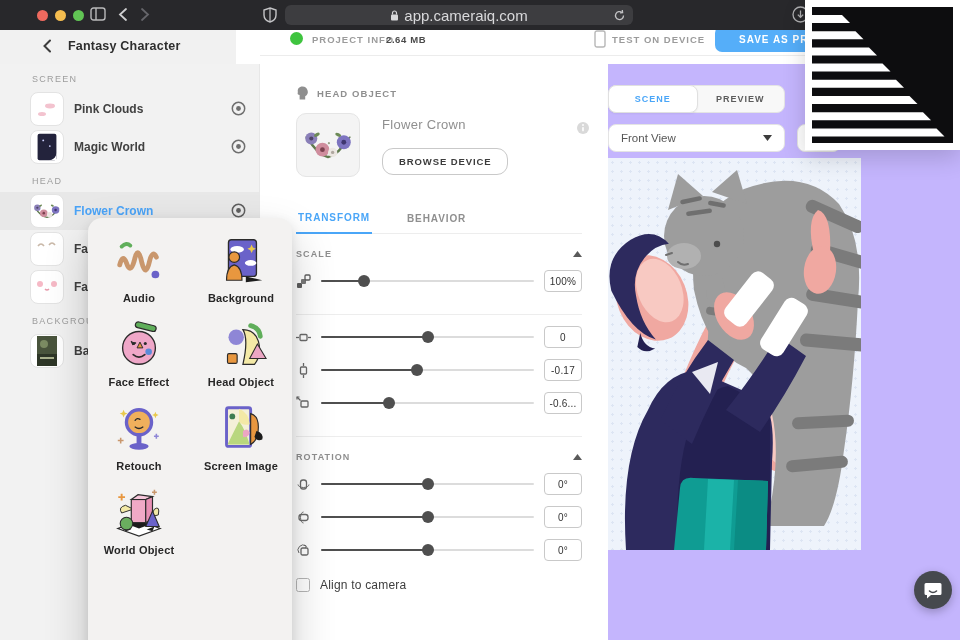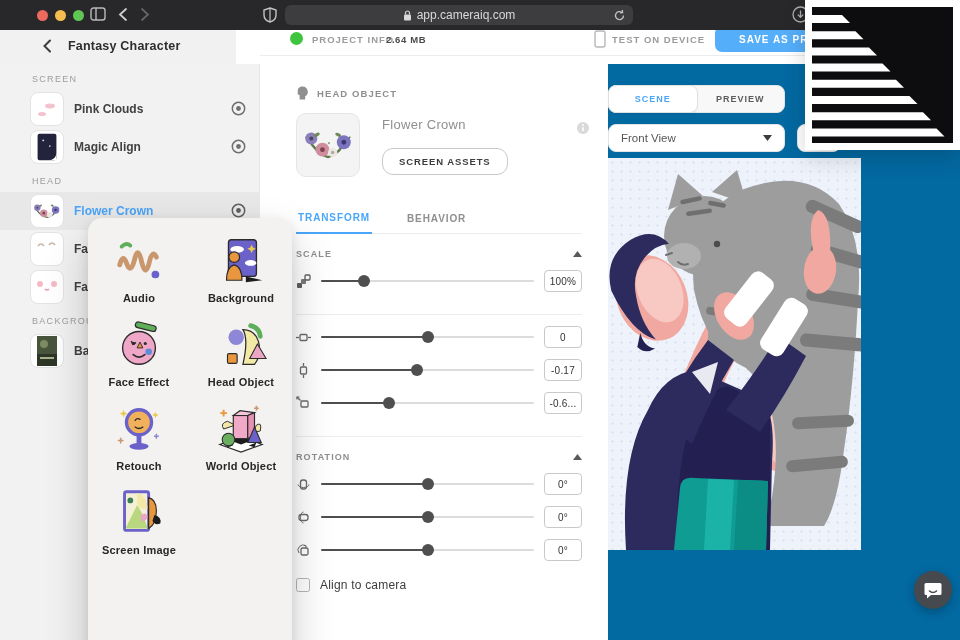--- a/index.html
+++ b/index.html
@@ -5,21 +5,21 @@
   * { margin:0; padding:0; box-sizing:border-box; }
   html,body { background:#dcdcdc; }
   body { font-family:"Liberation Sans", sans-serif; }
   .screen { position:relative; width:960px; height:640px; background:#fff; overflow:hidden; }
 
   
   .chrome { position:absolute; left:0; top:0; width:960px; height:30px; background:#28282b; z-index:10; }
   .lights { position:absolute; left:37px; top:9.5px; display:flex; gap:7px; }
   .light { width:11px; height:11px; border-radius:50%; }
   .chrome-ic { position:absolute; top:7px; }
-  .urlbar { position:absolute; left:285px; top:5px; width:348px; height:20px; background:#3d3d40; border-radius:6px; display:flex; align-items:center; justify-content:center; gap:5px; color:#d9d9db; font-size:12px; }
+  .urlbar { position:absolute; left:285px; top:5px; width:348px; height:20px; background:#3d3d40; border-radius:6px; display:flex; align-items:center; justify-content:center; gap:5px; color:#d9d9db; font-size:15px; }
   .urlbar .refresh { position:absolute; right:7px; top:3.5px; }
 
   
   .topbar-left { position:absolute; left:0; top:30px; width:236px; height:34px; background:#f1f1f1; z-index:2; }
   .back-btn { position:absolute; left:40px; top:8px; width:16px; height:16px; color:#3c3c3c; }
   .proj-title { position:absolute; left:68px; top:9px; font-size:12.5px; font-weight:bold; color:#2e2e2e; letter-spacing:.2px; }
   .topbar-right { position:absolute; left:260px; top:22px; width:700px; height:34px; background:#fff; border-bottom:1px solid #ececec; z-index:2; }
   .status-dot { position:absolute; left:30px; top:10px; width:13px; height:13px; border-radius:50%; background:#3fc43f; }
   .projinfo { position:absolute; left:52px; top:12px; font-size:9.5px; font-weight:bold; letter-spacing:1px; color:#9b9b9b; }
   .projsize { position:absolute; left:126px; top:12px; font-size:9.5px; font-weight:bold; letter-spacing:.6px; color:#4a4a4a; }
@@ -62,21 +62,21 @@
   .slider .track { position:absolute; left:0; right:0; top:6px; height:2px; background:#dcdcdc; border-radius:2px; }
   .slider .fill { position:absolute; left:0; top:6px; height:2px; width:var(--pos,50%); background:#4f4f4f; border-radius:2px; }
   .slider .knob { position:absolute; top:1px; left:var(--pos,50%); width:12px; height:12px; margin-left:-6px; border-radius:50%; background:#4f4f4f; }
   .val-box { width:38px; height:22px; border:1px solid #c9c9c9; border-radius:4px; background:#fff; font-size:10px; color:#333; display:flex; align-items:center; justify-content:center; flex:0 0 auto; letter-spacing:.2px; }
   .divider { width:286px; height:1px; background:#ededed; margin-top:22px; }
   .chk-row { display:flex; align-items:center; gap:10px; margin-top:17px; }
   .chk { width:14px; height:14px; border:1.5px solid #b5b5b5; border-radius:2.5px; background:#fff; }
   .chk-label { font-size:12px; color:#3d3d3d; letter-spacing:.2px; }
 
   
-  .scene { position:absolute; left:608px; top:64px; width:352px; height:576px; background:#0369a1;padding-left:6px; }
+  .scene { position:absolute; left:608px; top:64px; width:352px; height:576px; background:#c4b5fd;padding-left:6px; }
   .seg { position:absolute; left:0; top:21px; width:177px; height:28px; background:#f8f8f8; border:1px solid #e4e4e4; border-radius:8px; display:flex; }
   .seg-btn { flex:1; background:none; border:none; font-size:9px; font-weight:bold; letter-spacing:1px; color:#5c5c5c; font-family:inherit; border-radius:8px; }
   .seg-btn.active { background:#fff; border:1px solid #e0e0e0; margin:-1px; color:#4aa6f8; box-shadow:0 1px 2px rgba(0,0,0,.05); }
   .dropdown { position:absolute; left:0; top:60px; width:177px; height:28px; border:1px solid #e4e4e4; border-radius:8px; background:#fff; display:flex; align-items:center; padding:0 12px; font-size:11.5px; color:#565656; }
   .dropdown .chev { margin-left:auto; }
   .partial-btn { position:absolute; left:189px; top:60px; width:44px; height:28px; border:1px solid #e4e4e4; border-radius:8px; background:#fff; }
   .preview { position:absolute; left:0; top:94px; width:253px; height:392px; background:#eef3fb;
              background-image:radial-gradient(circle, #dde5f3 1px, rgba(0,0,0,0) 1.3px); background-size:9px 9px; }
 
   
@@ -176,21 +176,21 @@
     <div class="srow">
       <span class="thumb">
         <svg width="34" height="34" viewBox="0 0 34 34">
             <rect x="7" y="3" width="20" height="28" rx="2" fill="#23233c"></rect>
             <path d="M27,31 L19,31 A8,8 0 0 0 27,23 Z" fill="#fff"></path>
             <circle cx="23" cy="27" r="2.2" fill="#23233c"></circle>
             <circle cx="13" cy="10" r="1" fill="#cfd3ff"></circle>
             <circle cx="20" cy="16" r="0.9" fill="#cfd3ff"></circle>
           </svg>
       </span>
-      <span class="srow-label">Magic Align</span>
+      <span class="srow-label">Magic World</span>
       <svg class="eye" width="17" height="17" viewBox="0 0 17 17">
           <circle cx="8.5" cy="8.5" r="6.2" fill="none" stroke="#6f6f6f" stroke-width="1.5"></circle>
           <circle cx="8.5" cy="8.5" r="2.4" fill="#6f6f6f"></circle>
         </svg>
     </div>
 
     <div class="sec-label">HEAD</div>
 
     <div class="srow sel">
       <span class="thumb">
@@ -289,21 +289,21 @@
               <circle cx="33" cy="28" r="1.8" fill="#b0a8a0"></circle>
               <circle cx="45" cy="17" r="7.5" fill="#7d74c0"></circle>
               <circle cx="45" cy="17" r="2.6" fill="#3f3770"></circle>
               <ellipse cx="16" cy="9" rx="3.4" ry="1.8" fill="#6d8a57" transform="rotate(-30 16 9)"></ellipse>
               <ellipse cx="39" cy="9" rx="3.4" ry="1.8" fill="#6d8a57" transform="rotate(25 39 9)"></ellipse>
               <circle cx="29" cy="18" r="1.2" fill="#9aa58a"></circle>
             </svg>
         </div>
         <div class="asset-col">
           <div class="asset-name">Flower Crown</div>
-          <button class="browse-btn">SCREEN ASSETS</button>
+          <button class="browse-btn">BROWSE DEVICE</button>
         </div>
         <svg class="info-ic" width="14" height="14" viewBox="0 0 14 14">
             <circle cx="7" cy="7" r="6" fill="#d9d9d9"></circle>
             <rect x="6.2" y="6" width="1.6" height="4.4" rx="0.8" fill="#fff"></rect>
             <circle cx="7" cy="4" r="0.9" fill="#fff"></circle>
           </svg>
       </div>
 
       <div class="tabs">
         <button class="tab active">TRANSFORM</button>
@@ -543,51 +543,51 @@
           <circle cx="28" cy="21" r="13" fill="#f0b05c" stroke="#6a62c9" stroke-width="3.5"></circle>
           <path d="M24,19 q2,-3 5,-1 M24,26 q4,3 8,0" fill="none" stroke="#2b2b2b" stroke-width="1.4" stroke-linecap="round"></path>
           <rect x="25.5" y="34" width="5" height="10" fill="#6a62c9"></rect>
           <ellipse cx="28" cy="46" rx="10" ry="3.5" fill="#6a62c9"></ellipse>
           <path d="M12,8 l1.2,2.8 2.8,1.2 -2.8,1.2 -1.2,2.8 -1.2,-2.8 -2.8,-1.2 2.8,-1.2 Z" fill="#e9c94c"></path>
           <path d="M45,10 l1,2.4 2.4,1 -2.4,1 -1,2.4 -1,-2.4 -2.4,-1 2.4,-1 Z" fill="#e9c94c"></path>
           <path d="M9,37 l0,6 M6,40 l6,0" stroke="#c9976d" stroke-width="1.6"></path>
           <path d="M46,33 l0,5 M43.5,35.5 l5,0" stroke="#8e86d6" stroke-width="1.6"></path>
         </svg>
         <span class="pop-label">Retouch</span>
+      </button>
+      <button class="pop-item">
+        <svg class="pop-ic" viewBox="0 0 56 56">
+          <rect x="13" y="6" width="25" height="40" rx="2" fill="#f4f0d8" stroke="#6a62c9" stroke-width="3"></rect>
+          <path d="M14,44 q8,-16 12,-24 q6,8 11,24 Z" fill="#b9d77e"></path>
+          <path d="M26,7 q10,4 11,16 q-8,2 -11,-3 Z" fill="#f3e9a6"></path>
+          <circle cx="19" cy="15" r="3" fill="#3e7d52"></circle>
+          <path d="M30,30 q5,-4 7,2 q-2,6 -7,4 Z" fill="#eba6c3"></path>
+          <path d="M38,12 q8,2 8,14 q0,14 -8,18 Z" fill="#e8973f" stroke="#2b2b2b" stroke-width="1.2"></path>
+          <path d="M44,30 q8,2 6,9 q-6,2 -8,-3 Z" fill="#1c1c1c"></path>
+        </svg>
+        <span class="pop-label">Screen Image</span>
       </button>
       <button class="pop-item">
         <svg class="pop-ic" viewBox="0 0 56 56">
           <path d="M28,36 L50,44 L28,52 L6,44 Z" fill="#fff" stroke="#2b2b2b" stroke-width="1.2"></path>
           <path d="M28,36 L39,40 L28,44 L17,40 Z" fill="#1c1c1c"></path>
           <path d="M12,42 L20,45 L14,47 Z" fill="#1c1c1c"></path>
             <path d="M44,42 L36,45 L42,47 Z" fill="#1c1c1c"></path>
           <path d="M10,28 q-4,-6 4,-8 l8,4 Z" fill="#f3e9a6" stroke="#2b2b2b" stroke-width="1"></path>
           <path d="M44,24 q6,-4 4,6 l-8,2 Z" fill="#f3e9a6" stroke="#2b2b2b" stroke-width="1"></path>
           <rect x="20" y="14" width="15" height="24" fill="#f0a9c6" stroke="#2b2b2b" stroke-width="1.2"></rect>
           <path d="M20,14 L27,9 L42,11 L35,14 Z" fill="#f6c6da" stroke="#2b2b2b" stroke-width="1.2"></path>
           <path d="M35,14 L42,11 L42,34 L35,38 Z" fill="#e88fb4" stroke="#2b2b2b" stroke-width="1.2"></path>
           <circle cx="15" cy="39" r="6.5" fill="#6aae5f" stroke="#2b2b2b" stroke-width="1.1"></circle>
           <path d="M42,26 L49,42 L35,42 Z" fill="#6a62c9" stroke="#2b2b2b" stroke-width="1.1"></path>
           <path d="M10,8 l0,7 M6.5,11.5 l7,0" stroke="#e8973f" stroke-width="2"></path>
           <path d="M44,4 l0,5 M41.5,6.5 l5,0" stroke="#c9976d" stroke-width="1.6"></path>
         </svg>
         <span class="pop-label">World Object</span>
       </button>
-      <button class="pop-item">
-        <svg class="pop-ic" viewBox="0 0 56 56">
-          <rect x="13" y="6" width="25" height="40" rx="2" fill="#f4f0d8" stroke="#6a62c9" stroke-width="3"></rect>
-          <path d="M14,44 q8,-16 12,-24 q6,8 11,24 Z" fill="#b9d77e"></path>
-          <path d="M26,7 q10,4 11,16 q-8,2 -11,-3 Z" fill="#f3e9a6"></path>
-          <circle cx="19" cy="15" r="3" fill="#3e7d52"></circle>
-          <path d="M30,30 q5,-4 7,2 q-2,6 -7,4 Z" fill="#eba6c3"></path>
-          <path d="M38,12 q8,2 8,14 q0,14 -8,18 Z" fill="#e8973f" stroke="#2b2b2b" stroke-width="1.2"></path>
-          <path d="M44,30 q8,2 6,9 q-6,2 -8,-3 Z" fill="#1c1c1c"></path>
-        </svg>
-        <span class="pop-label">Screen Image</span>
-      </button>
     </div>
   </div>
 
   <div class="logo-card">
     <svg width="141" height="136" viewBox="0 0 141 136">
       <rect width="141" height="136" fill="#0d0d0f"></rect>
       <polygon points="0,8 30,8 38,16 0,16" fill="#fff"></polygon>
       <polygon points="0,24.2 43.5,24.2 51.5,32.2 0,32.2" fill="#fff"></polygon>
       <polygon points="0,40.4 57,40.4 65,48.4 0,48.4" fill="#fff"></polygon>
       <polygon points="0,56.6 70.5,56.6 78.5,64.6 0,64.6" fill="#fff"></polygon>

